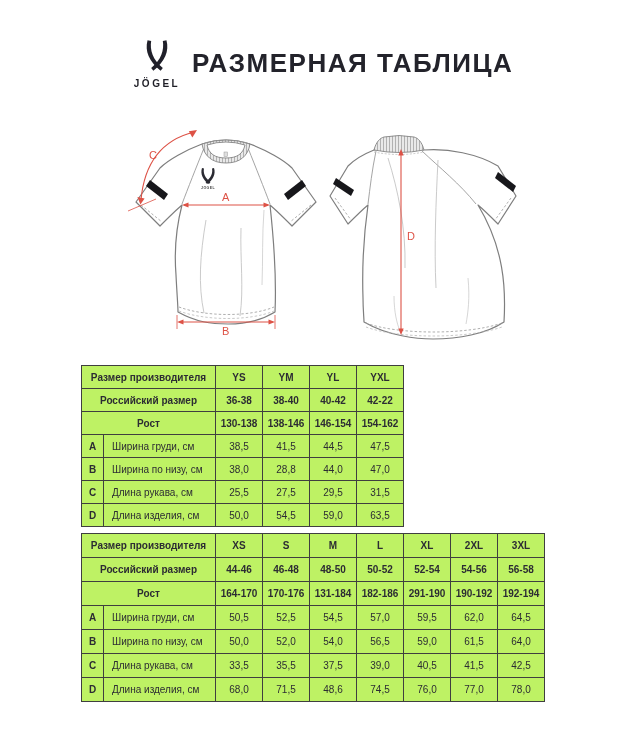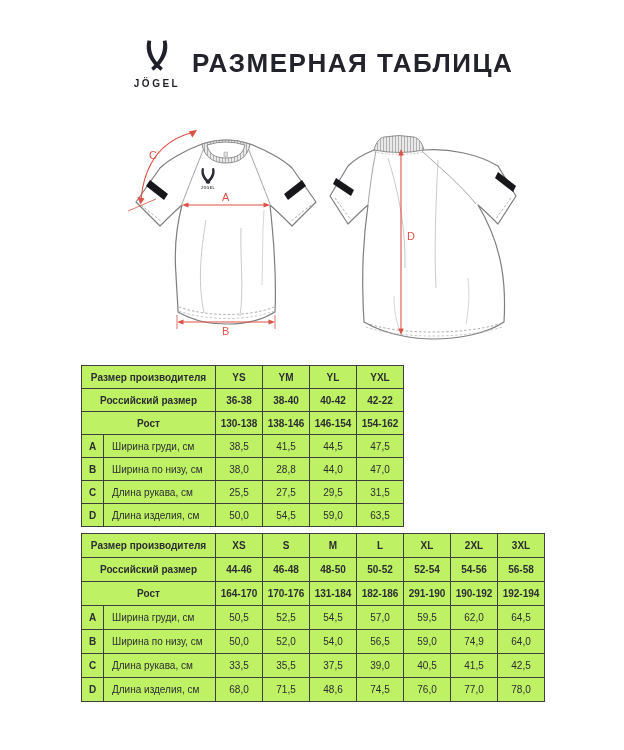--- a/index.html
+++ b/index.html
@@ -274,21 +274,21 @@
           <td class="val">64,5</td>
         </tr>
         <tr>
           <td class="ltr">B</td>
           <td class="lbl">Ширина по низу, см</td>
           <td class="val">50,0</td>
           <td class="val">52,0</td>
           <td class="val">54,0</td>
           <td class="val">56,5</td>
           <td class="val">59,0</td>
-          <td class="val">74,9</td>
+          <td class="val">61,5</td>
           <td class="val">64,0</td>
         </tr>
         <tr>
           <td class="ltr">C</td>
           <td class="lbl">Длина рукава, см</td>
           <td class="val">33,5</td>
           <td class="val">35,5</td>
           <td class="val">37,5</td>
           <td class="val">39,0</td>
           <td class="val">40,5</td>

